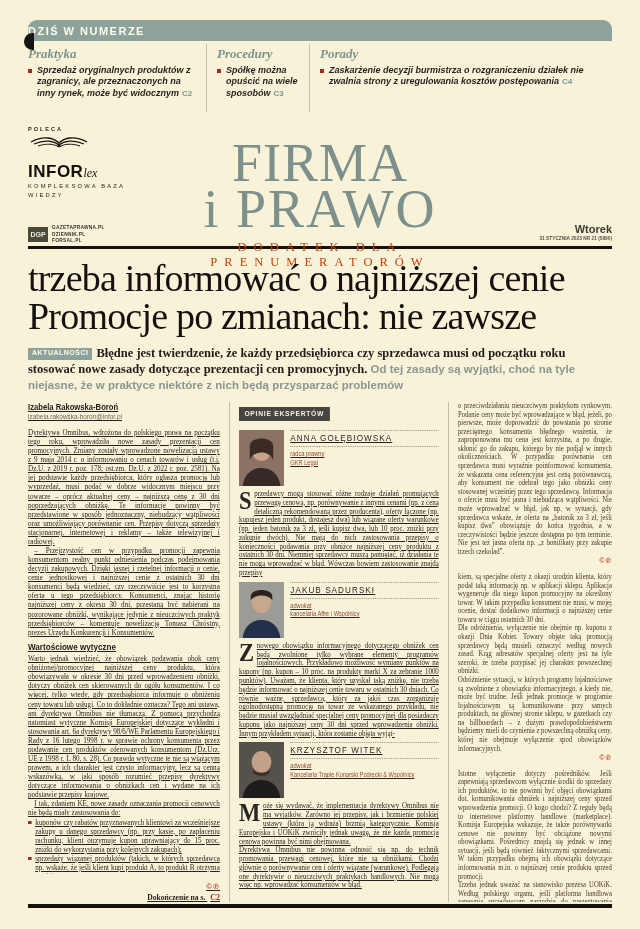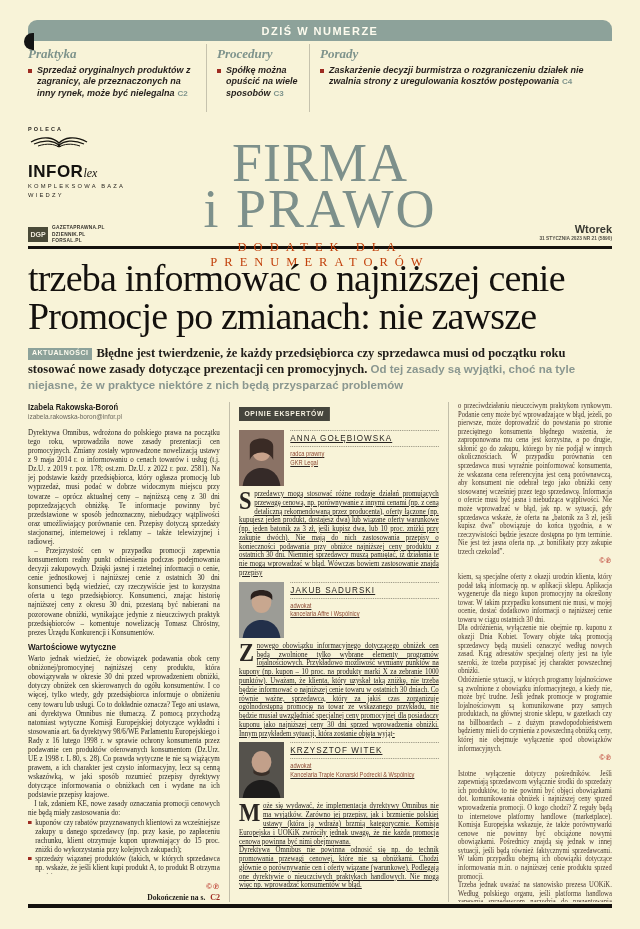--- a/index.html
+++ b/index.html
@@ -5,21 +5,21 @@
   html,body{margin:0;padding:0;}
   .page{
     position:relative; width:640px; height:929px; overflow:hidden;
     background:#f8f3d8; font-family:"Liberation Serif",serif; color:#262220;
     -webkit-font-smoothing:antialiased;
   }
 
   
   .issue-bar{
     position:relative; margin:20px 28px 0; height:21px; background:#8da29a;
-    border-radius:9px 9px 0 0; display:flex; align-items:center; justify-content:center;
+    border-radius:9px 9px 0 0; display:flex; align-items:center; 
   }
   .issue-bar:before{
     content:""; position:absolute; left:-4px; bottom:-9px; width:10px; height:17px;
     background:#141414; border-radius:9px 0 0 9px;
   }
   .issue-bar span{
     color:#fdfbee; font-family:"Liberation Sans",sans-serif; font-weight:bold;
     font-size:11px; letter-spacing:1.5px;
   }
   .toc{display:flex; margin:3px 28px 0; min-height:72px;}
@@ -70,21 +70,21 @@
     display:inline-block; background:#8da29a; color:#fdfbee; font-family:"Liberation Sans",sans-serif;
     font-size:7px; font-weight:bold; letter-spacing:.5px; padding:1px 4px 2px; vertical-align:2px; margin-right:4px;
   }
   .lede .strong{color:#201d19;}
   .lede .gray{color:#8a9790; font-family:"Liberation Sans",sans-serif; font-size:11.5px;}
 
   
   .article{display:flex; margin:9px 28px 0; height:500px;}
   .vdiv{width:1px; background:rgba(70,70,60,.3); margin:0 9px;}
   .col{display:flex; flex-direction:column; overflow:hidden;}
-  .col1{width:192px;}
+  .col1{width:192px;text-decoration:underline;}
   .col2{width:200px;text-decoration:underline;}
   .col3{flex:1;}
   .col-grow{flex:1 1 auto; overflow:hidden;}
   .col-foot{flex:0 0 auto;}
   .squeeze{width:111%; transform:scaleX(.9); transform-origin:0 0;}
 
   .byline-name{font-family:"Liberation Sans",sans-serif; font-weight:bold; font-size:8.5px; color:#1e1b18;}
   .byline-mail{font-family:"Liberation Sans",sans-serif; font-size:7.2px; color:#6b675c; margin-bottom:7px;}
   .body-txt{font-size:7.9px; line-height:1.15; text-align:justify; color:#2a2623;}
   .body-txt p{margin:0;}
@@ -132,21 +132,21 @@
 
   <div class="issue-bar">
     <span>DZIŚ W NUMERZE</span>
   </div>
 
   <div class="toc">
     <section class="toc-sec s1">
       <h3>Praktyka</h3>
       <div class="toc-item">
         <span class="sq"></span>
-        <p><span>Sprzedaż oryginalnych produktów z zagranicy, ale przeznaczonych na inny rynek, może być nielegalna</span><span class="pref">C2</span></p>
+        <p><span>Sprzedaż oryginalnych produktów z zagranicy, ale przeznaczonych na inny rynek, może być widocznym</span><span class="pref">C2</span></p>
       </div>
     </section>
     <div class="vdiv-toc"></div>
     <section class="toc-sec s2">
       <h3>Procedury</h3>
       <div class="toc-item">
         <span class="sq"></span>
         <p><span>Spółkę można opuścić na wiele sposobów</span><span class="pref">C3</span></p>
       </div>
     </section>

